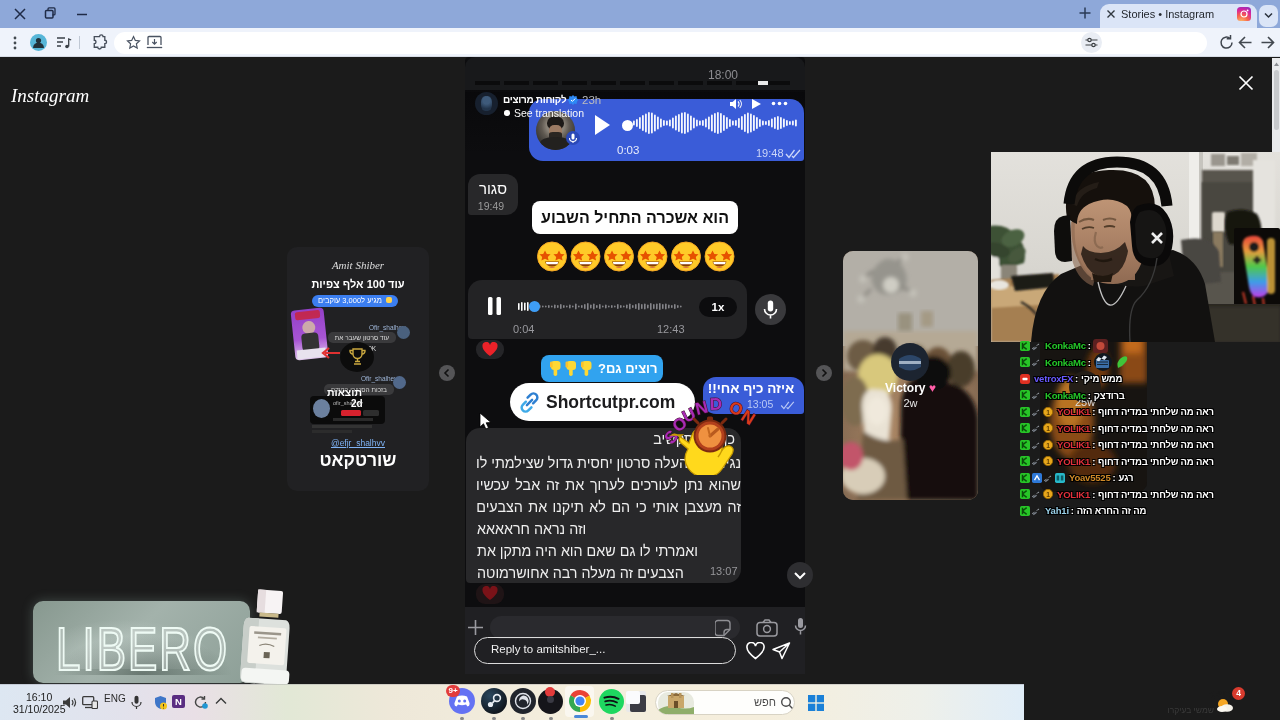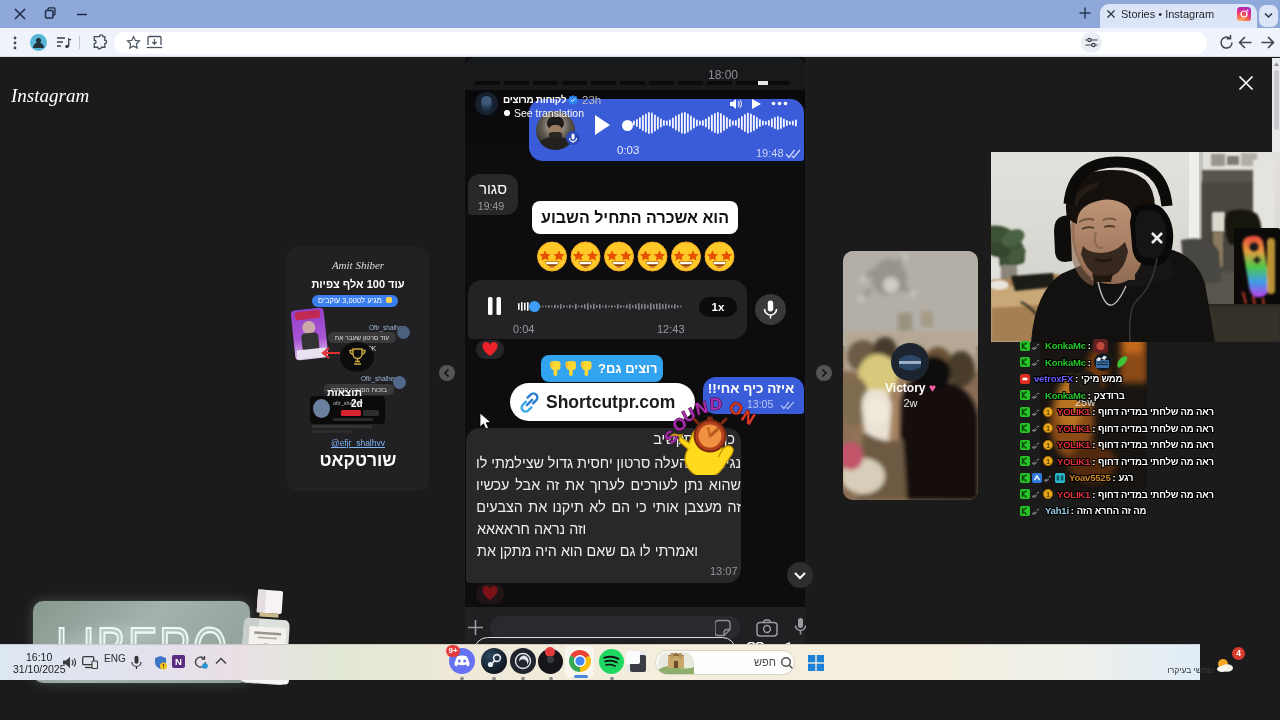--- a/index.html
+++ b/index.html
@@ -585,20 +585,21 @@
   </div>
 
   <div class="abs" style="left:1px;top:371px;width:275px;height:155px;background:#28282a;border-radius:14px 14px 14px 4px;"></div>
   <div class="abs" style="left:150px;top:374px;width:120px;font-size:14.3px;color:#efefef;direction:rtl;text-align:right;white-space:nowrap;">כן אחי תקשיב</div>
   <div class="abs" style="left:12px;top:395px;width:264px;font-size:14.3px;color:#efefef;direction:rtl;line-height:22px;white-space:nowrap;">
     <div style="text-align:left;">נגיד הוא העלה סרטון יחסית גדול שצילמתי לו</div>
     <div style="text-align:left;word-spacing:1.9px;">שהוא נתן לעורכים לערוך את זה אבל עכשיו</div>
     <div style="text-align:left;word-spacing:1.5px;">זה מעצבן אותי כי הם לא תיקנו את הצבעים</div>
     <div style="text-align:left;">וזה נראה חראאאא</div>
     <div style="text-align:left;">ואמרתי לו גם שאם הוא היה מתקן את</div>
+    <div style="text-align:left;">הצבעים זה מעלה רבה אחושרמוטה</div>
   </div>
   <div class="abs" style="left:245px;top:508px;font-size:11px;color:#96969a;">13:07</div>
 
   <svg class="abs" style="left:200px;top:332px" width="96" height="86" viewBox="0 0 96 86" id="soundon">
       <text x="7" y="56" font-size="17" font-weight="bold" fill="#a82bb5" stroke="#47102e" stroke-width="1.1" paint-order="stroke" font-family="Liberation Sans" transform="rotate(-50 7 56)">S</text>
       <text x="13" y="44" font-size="17" font-weight="bold" fill="#a82bb5" stroke="#47102e" stroke-width="1.1" paint-order="stroke" font-family="Liberation Sans" transform="rotate(-38 13 44)">O</text>
       <text x="21" y="34" font-size="17" font-weight="bold" fill="#a82bb5" stroke="#47102e" stroke-width="1.1" paint-order="stroke" font-family="Liberation Sans" transform="rotate(-26 21 34)">U</text>
       <text x="32" y="26" font-size="17" font-weight="bold" fill="#a82bb5" stroke="#47102e" stroke-width="1.1" paint-order="stroke" font-family="Liberation Sans" transform="rotate(-14 32 26)">N</text>
       <text x="45" y="21" font-size="17" font-weight="bold" fill="#a82bb5" stroke="#47102e" stroke-width="1.1" paint-order="stroke" font-family="Liberation Sans" transform="rotate(-2 45 21)">D</text>
       <text x="63" y="23" font-size="17" font-weight="bold" fill="#d93a1a" stroke="#47102e" stroke-width="1.1" paint-order="stroke" font-family="Liberation Sans" transform="rotate(18 63 23)">O</text>
@@ -964,21 +965,21 @@
     <path d="M9 33 q-4 1-4 9 v48 q0 8 6 8 h34 q6 0 6-8 v-48 q0-8-4-9z" fill="#dde1dd"></path>
     <path d="M9 33 q-4 1-4 9 v48 q0 8 6 8 h9 v-65z" fill="#c8cec9"></path>
     <rect x="11" y="41" width="37" height="37" rx="2" fill="#f4f2ec"></rect>
     <rect x="16" y="46" width="27" height="2.5" fill="#9a958a"></rect>
     <rect x="20" y="51" width="19" height="1.8" fill="#b2aca0"></rect>
     <path d="M22 60 q7-4 15 0" stroke="#8a8476" stroke-width="1.2" fill="none"></path>
     <rect x="27" y="66" width="6" height="6" fill="#6a6456"></rect>
     <rect x="6" y="83" width="48" height="14" rx="4" fill="#f4f6f3"></rect>
   </g>
 </svg>
-<div id="taskbar" class="abs" style="left:0;top:644px;width:1200px;height:36px;background:linear-gradient(90deg,#dde7f2 0%,#e2e2ec 12%,#e9dfe6 19%,#e2e8d6 28%,#eee8d9 38%,#f4eedd 55%,#f5eedc 75%,#eef0ea 90%,#e0edf8 100%);border-top:1px solid rgba(120,120,130,0.25);">
+<div id="taskbar" class="abs" style="left:0;top:684px;width:1024px;height:36px;background:linear-gradient(90deg,#dde7f2 0%,#e2e2ec 12%,#e9dfe6 19%,#e2e8d6 28%,#eee8d9 38%,#f4eedd 55%,#f5eedc 75%,#eef0ea 90%,#e0edf8 100%);border-top:1px solid rgba(120,120,130,0.25);">
   
   <div class="abs" style="left:26px;top:6px;font-size:10.5px;color:#1c1c1c;">16:10</div>
   <div class="abs" style="left:13px;top:18px;font-size:10.5px;color:#1c1c1c;">31/10/2025</div>
   
   <svg class="abs" style="left:62px;top:11px" width="15" height="13" viewBox="0 0 15 13">
     <path d="M1 4.5 h3 L8 1 v11 L4 8.5 H1 z" fill="#3a3a3a"></path>
     <path d="M10 4 a4 4 0 0 1 0 5 M12 2.5 a6.5 6.5 0 0 1 0 8" stroke="#3a3a3a" stroke-width="1.2" fill="none"></path>
   </svg>
   <svg class="abs" style="left:82px;top:11px" width="16" height="13" viewBox="0 0 16 13">
     <rect x="0.7" y="0.7" width="11" height="8" rx="1" fill="none" stroke="#3a3a3a" stroke-width="1.3"></rect>

